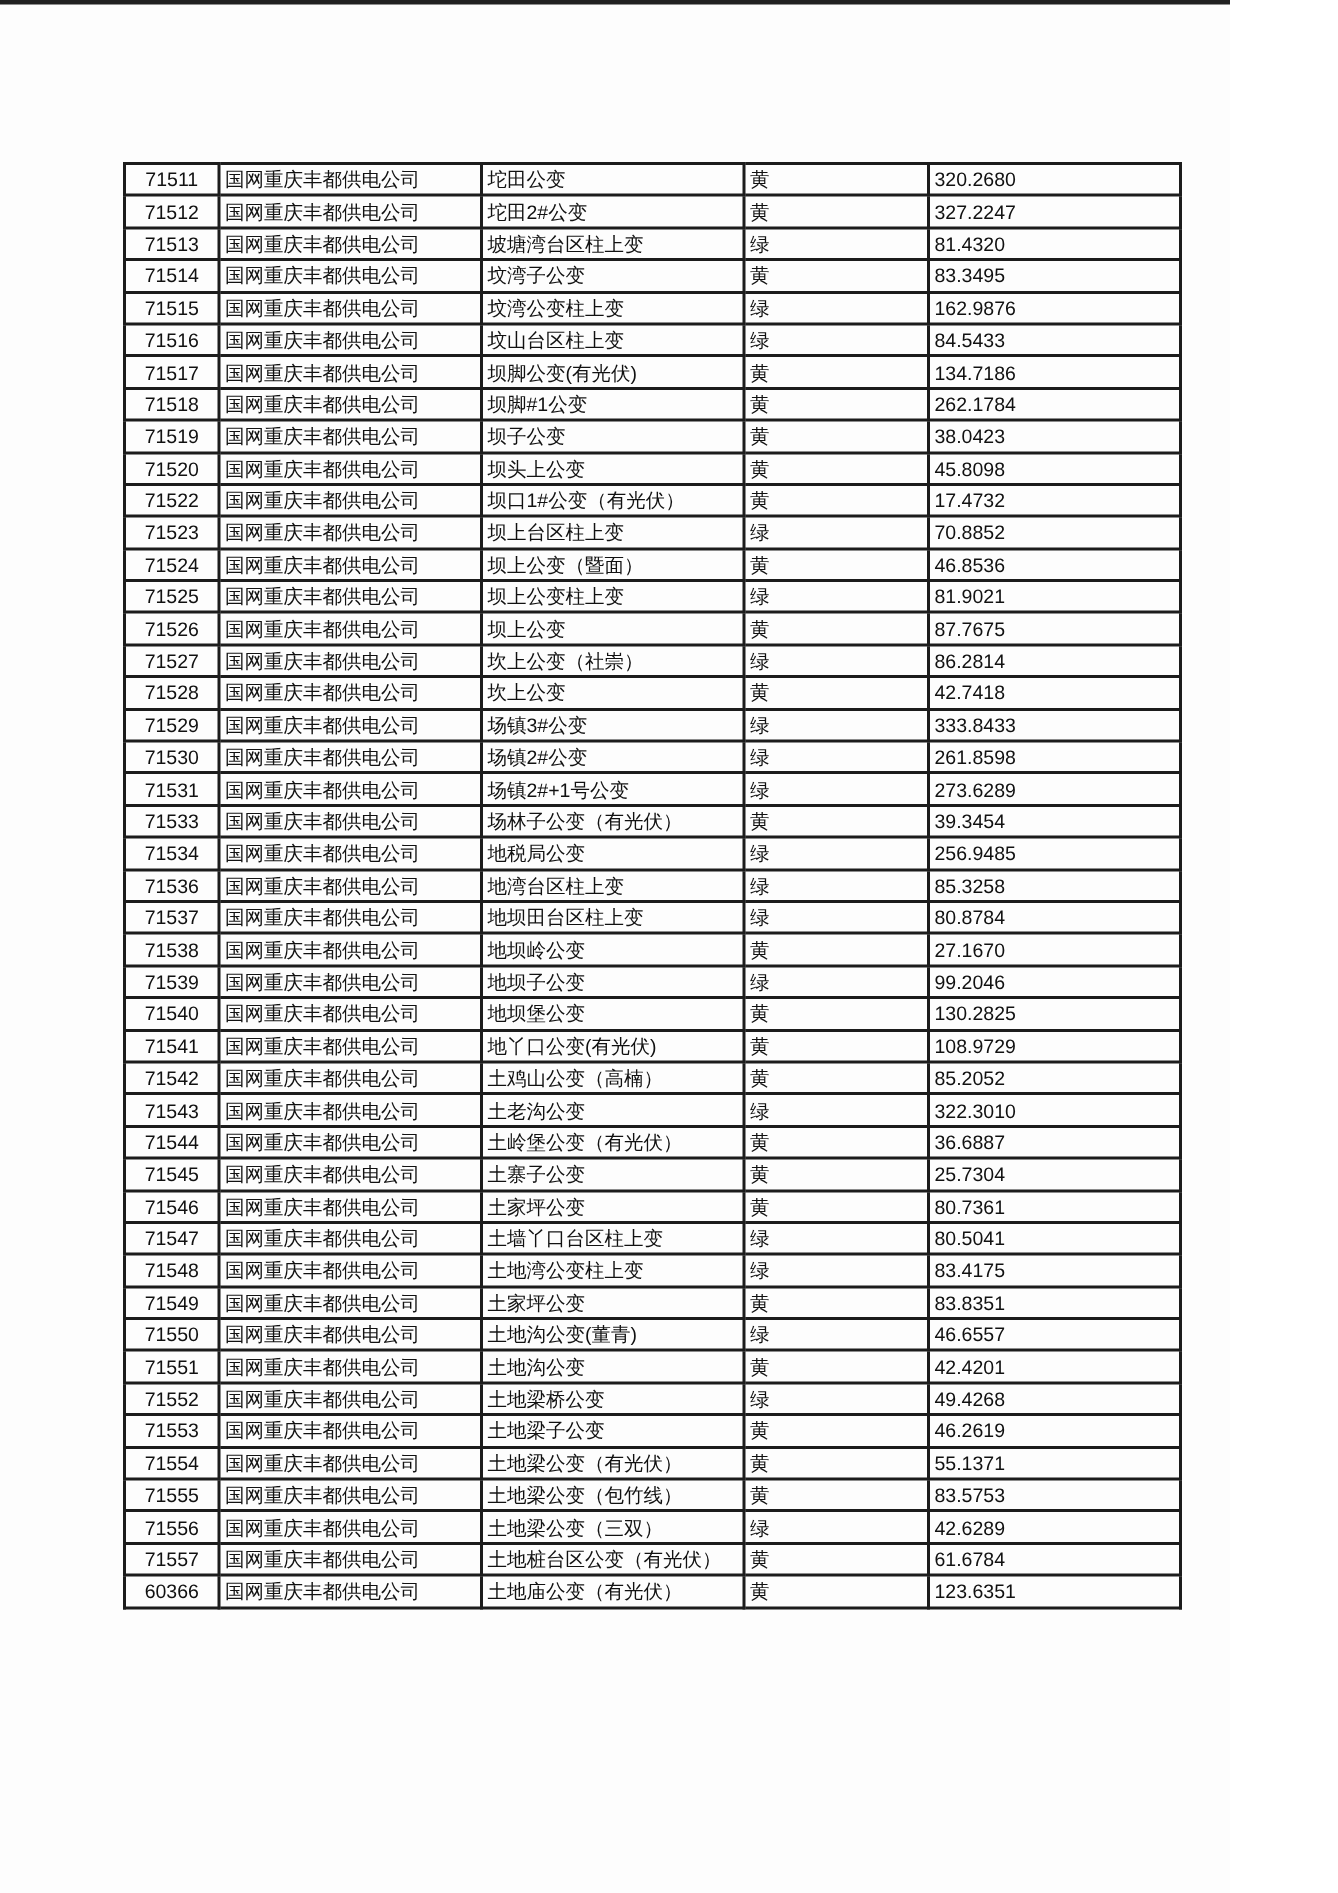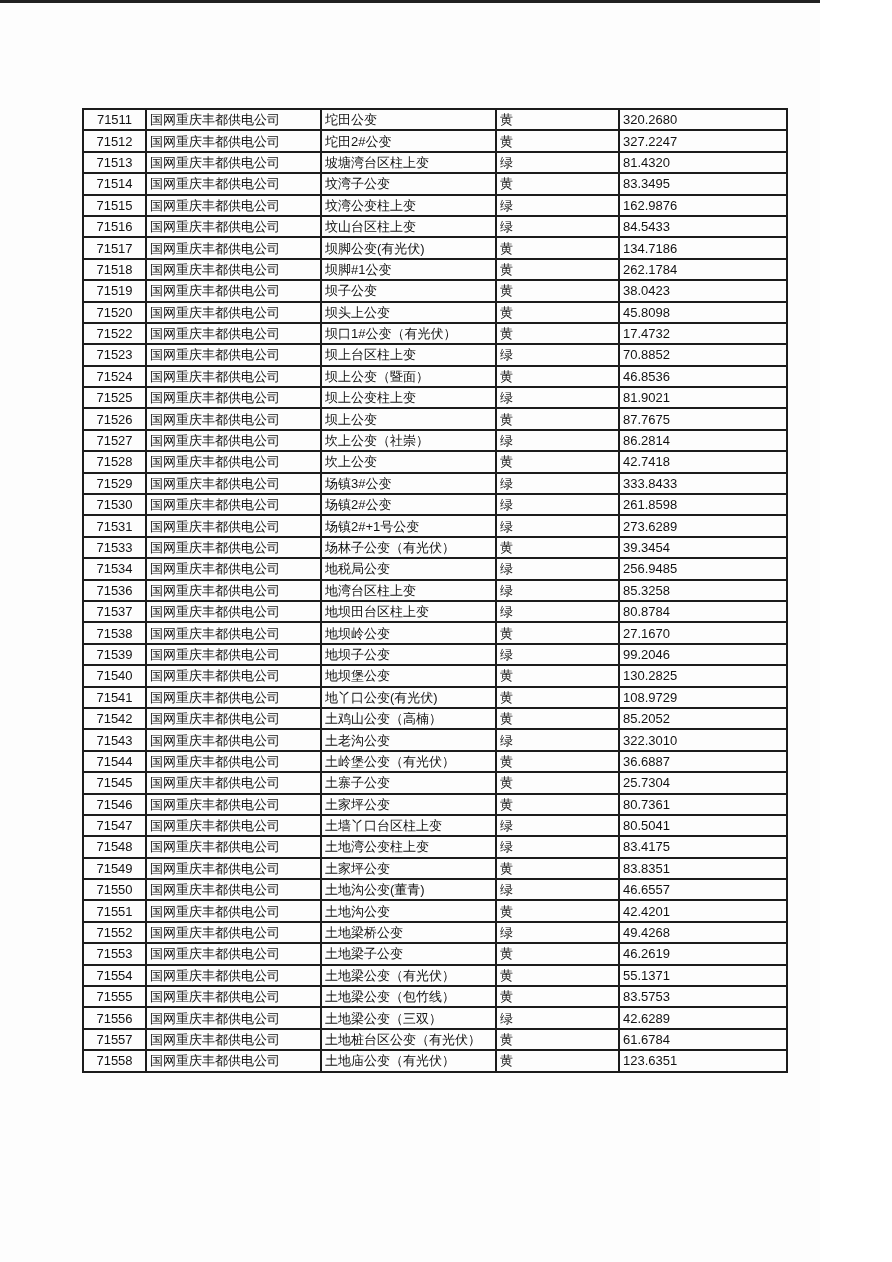--- a/index.html
+++ b/index.html
@@ -370,21 +370,21 @@
           <td class="c-val">42.6289</td>
         </tr>
         <tr>
           <td class="c-id">71557</td>
           <td class="c-comp">国网重庆丰都供电公司</td>
           <td class="c-name">土地桩台区公变（有光伏）</td>
           <td class="c-color">黄</td>
           <td class="c-val">61.6784</td>
         </tr>
         <tr>
-          <td class="c-id">71558</td>
+          <td class="c-id">60366</td>
           <td class="c-comp">国网重庆丰都供电公司</td>
           <td class="c-name">土地庙公变（有光伏）</td>
           <td class="c-color">黄</td>
           <td class="c-val">123.6351</td>
         </tr>
       </tbody>
   </table>
 </div>
 
 </body></html>

